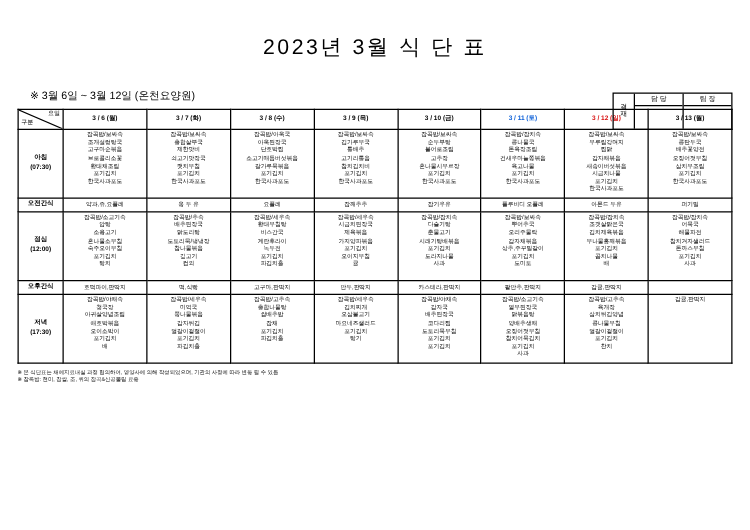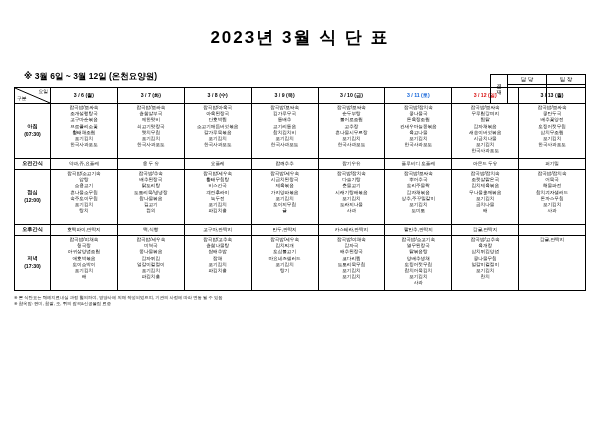--- a/index.html
+++ b/index.html
@@ -8,21 +8,21 @@
     background:#ffffff;
     font-family:"Liberation Sans","DejaVu Sans",sans-serif;
     color:#000;
     overflow:hidden;
   }
   .page{position:relative;width:600px;height:424px;box-sizing:border-box;padding:0 14px;}
 
   .title{
     text-align:center;
     font-size:17px;
-    font-weight:bold;
+    font-weight:normal;
     letter-spacing:2px;
     margin-top:26px;
     margin-bottom:6px;
   }
 
   
   .approval{
     position:absolute;
     right:14px; top:48px;
     border:1px solid #000;
@@ -40,21 +40,21 @@
     text-align:center;
   }
   .approval .cols{display:flex;flex:1;}
   .approval .col{flex:1;display:flex;flex-direction:column;}
   .approval .col + .col{border-left:1px solid #000;}
   .approval .ch{height:9px;border-bottom:1px solid #000;display:flex;align-items:center;justify-content:center;font-size:5.5px;}
   .approval .cb{flex:1;}
 
   .period{
     font-size:8.5px;
-    font-weight:bold;
+    font-weight:normal;
     margin-top:22px;
     margin-bottom:4px;
     padding-left:10px;
   }
 
   table.menu{
     border-collapse:collapse;
     width:100%;
     table-layout:fixed;
     font-size:4.6px;

